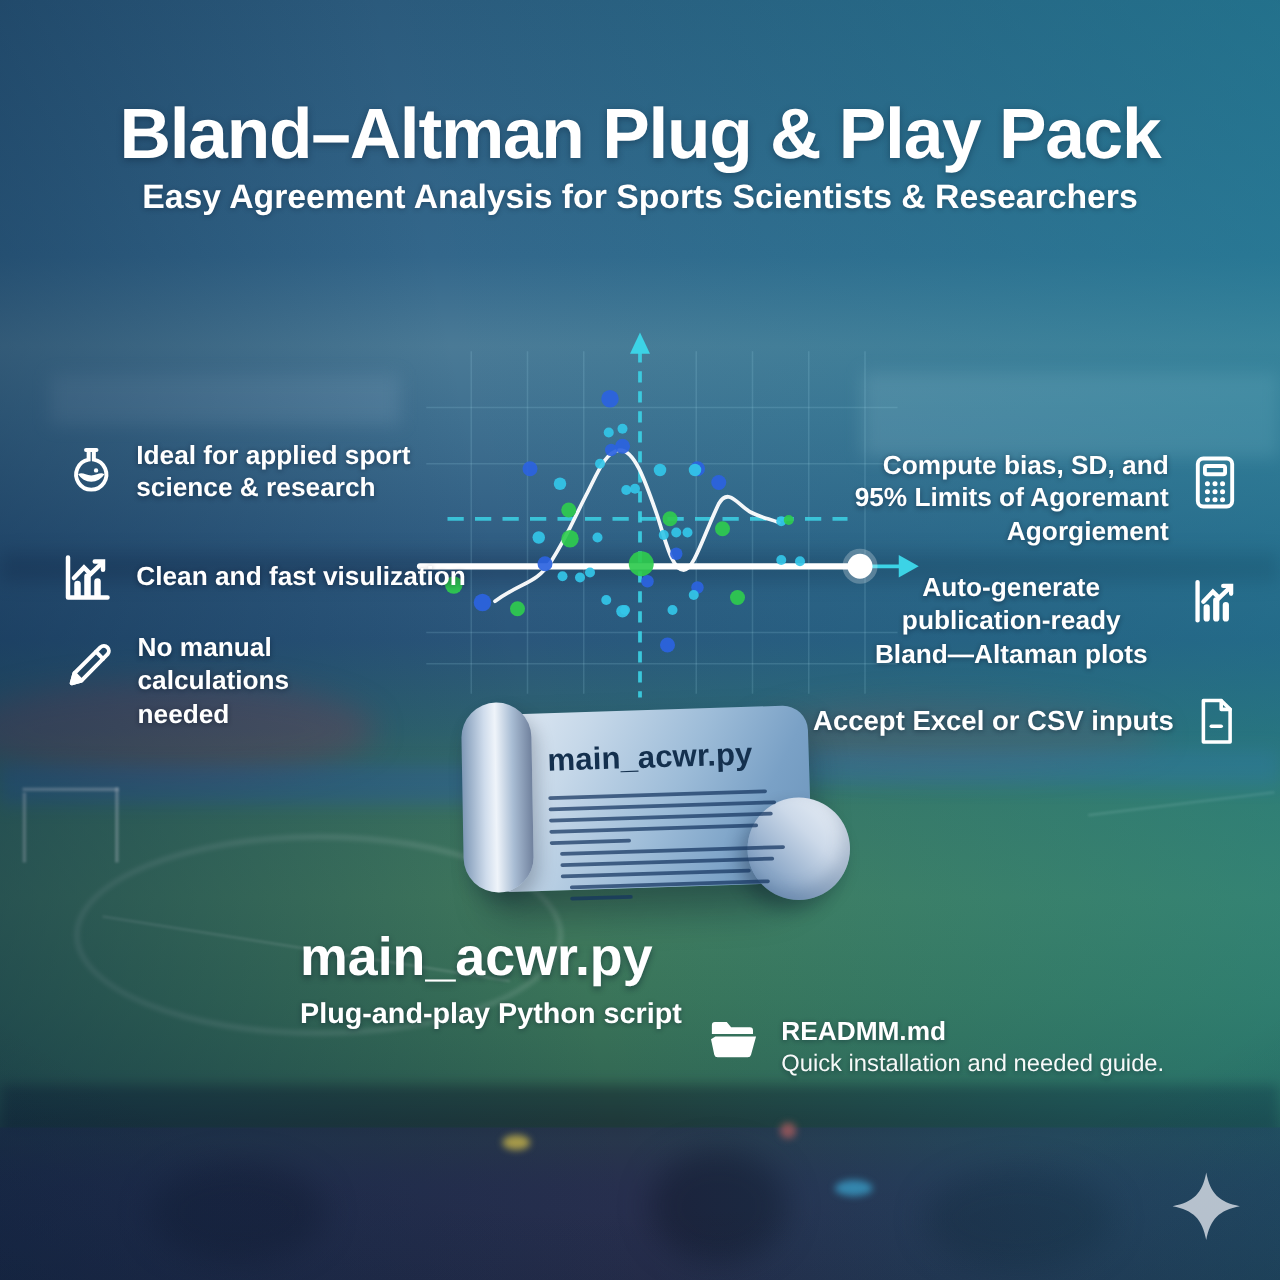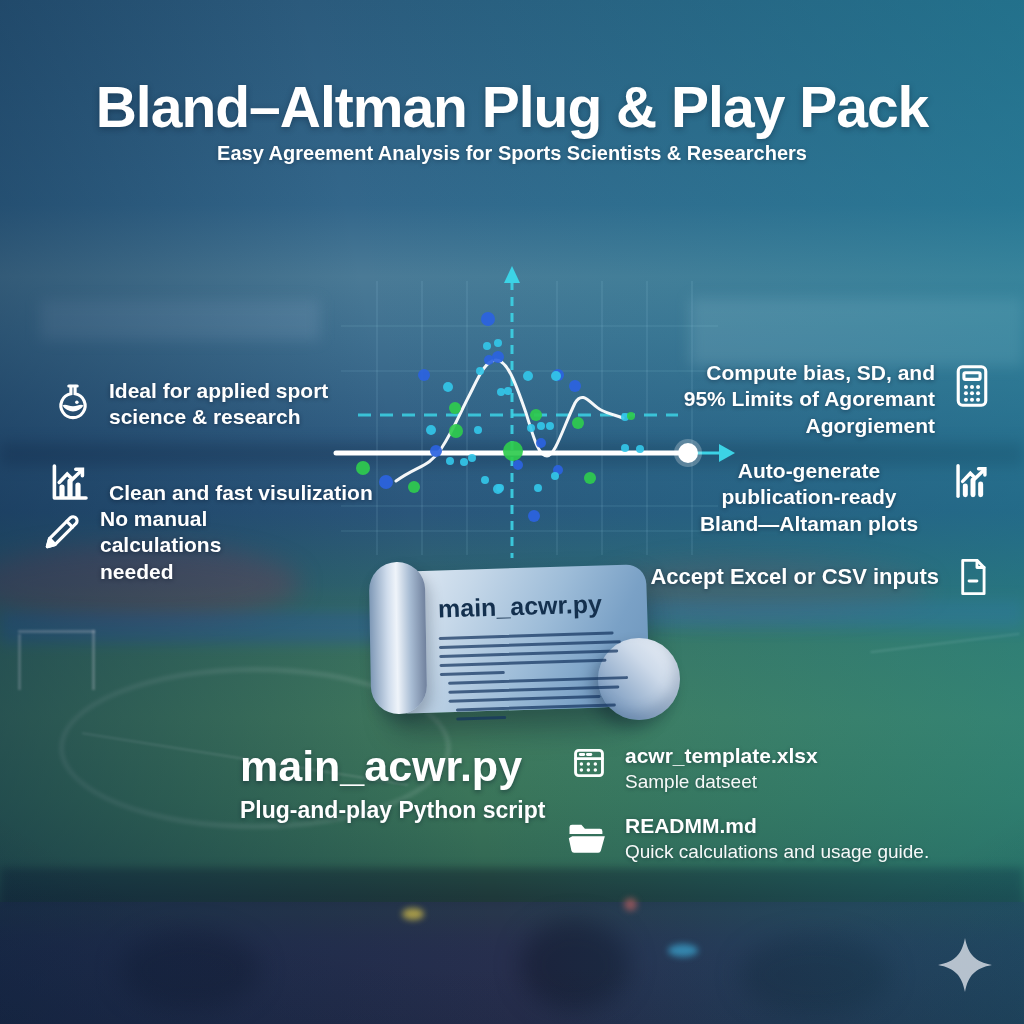--- a/index.html
+++ b/index.html
@@ -26,34 +26,34 @@
     background:linear-gradient(180deg,rgba(40,50,80,.7),#272f4e 55%,#252d4b 100%);}
   .dot-acc{position:absolute;border-radius:50%;filter:blur(3px);}
   .vignette{position:absolute;inset:0;background:
     radial-gradient(120% 90% at 50% 40%,rgba(0,0,0,0) 60%,rgba(5,12,25,.28) 100%);}
 
   
   .title{position:absolute;left:0;right:0;top:74px;text-align:center;
     font-size:57px;font-weight:800;letter-spacing:-1px;
     text-shadow:0 2px 6px rgba(0,20,40,.35);}
   .subtitle{position:absolute;left:0;right:0;top:142px;text-align:center;
-    font-size:20px;font-weight:600;text-shadow:0 1px 4px rgba(0,20,40,.35);}
+    font-size:27px;font-weight:600;text-shadow:0 1px 4px rgba(0,20,40,.35);}
 
   
   .chart{position:absolute;left:333px;top:263px;width:412px;height:302px;z-index:2;}
 
   
   .feat{position:absolute;display:flex;gap:15px;z-index:4;}
   .feat .txt{font-size:21px;font-weight:700;line-height:1.26;white-space:pre-line;
     text-shadow:0 1px 4px rgba(0,15,35,.45);}
   .icon{flex:0 0 auto;}
   .icon svg{display:block;}
-  #fl1{left:52px;top:378px;} #fl1 .icon{margin-top:2px;}
-  #fl2{left:46px;top:458px;align-items:flex-end;}
-  #fl3{left:40px;top:506px;gap:16px;} #fl3 .icon{margin-top:4px;}
+  #fl1{left:52px;top:352px;} #fl1 .icon{margin-top:2px;}
+  #fl2{left:46px;top:438px;align-items:center;}
+  #fl3{left:50px;top:506px;gap:16px;} #fl3 .icon{margin-top:4px;}
   #fr1{right:30px;top:360px;} #fr1 .txt{width:272px;text-align:right;}
   #fr2{right:28px;top:458px;align-items:flex-start;} #fr2 .txt{width:252px;text-align:center;}
   #fr3{right:32px;top:556px;align-items:center;} #fr3 .txt{font-size:22px;}
 
   
   .scrollwrap{position:absolute;left:346px;top:552px;width:344px;height:188px;z-index:3;}
   .scroll-body{position:absolute;left:46px;top:16px;width:256px;height:142px;
     transform:rotate(-1.8deg);border-radius:10px 20px 46px 14px;
     background:linear-gradient(118deg,#e4ecf5 0%,#c6d8e9 26%,#9dbcd8 55%,#7aa1c6 78%,#6b94bb 100%);
     box-shadow:0 18px 30px rgba(8,18,38,.38);}
@@ -72,21 +72,21 @@
   .codelines div:nth-child(3){width:94%;} .codelines div:nth-child(4){width:88%;}
   .codelines div:nth-child(5){width:34%;} .codelines div:nth-child(6){width:95%;margin-left:4%;}
   .codelines div:nth-child(7){width:90%;margin-left:4%;} .codelines div:nth-child(8){width:80%;margin-left:4%;}
   .codelines div:nth-child(9){width:84%;margin-left:8%;} .codelines div:nth-child(10){width:26%;margin-left:8%;}
 
   
   .scriptblock{position:absolute;left:240px;top:742px;z-index:4;}
   .scriptblock .big{font-size:43px;font-weight:800;text-shadow:0 2px 5px rgba(0,15,35,.4);}
   .scriptblock .sub{font-size:23px;font-weight:600;margin-top:6px;text-shadow:0 1px 4px rgba(0,15,35,.4);}
   .filerow{position:absolute;display:flex;gap:17px;z-index:4;align-items:flex-start;}
-  #file1{left:570px;top:744px;} #file2{left:566px;top:814px;align-items:center;}
+  #file1{left:570px;top:744px;} #file2{left:566px;top:814px;}
   .filerow .name{font-size:21px;font-weight:700;text-shadow:0 1px 4px rgba(0,15,35,.4);}
   .filerow .desc{font-size:19px;font-weight:400;margin-top:3px;opacity:.96;
     text-shadow:0 1px 4px rgba(0,15,35,.4);}
 
   .footer{position:absolute;left:0;right:0;top:974px;text-align:center;font-size:16.5px;
     font-weight:400;opacity:.97;text-shadow:0 1px 3px rgba(0,10,25,.5);z-index:4;}
   .sparkle{position:absolute;left:936px;top:936px;z-index:4;opacity:.9;}
 </style>
 </head>
 <body>
@@ -288,49 +288,30 @@
         <div></div>
         <div></div>
     </div>
   </div>
 
   <div class="scriptblock">
     <div class="big">main_acwr.py</div>
     <div class="sub">Plug-and-play Python script</div>
   </div>
 
-  <div class="filerow" id="file1">
-    <span class="icon">
-      <svg width="38" height="38" viewBox="0 0 24 24" fill="none" stroke="#fff" stroke-width="1.8" stroke-linecap="round">
-        <rect x="3.5" y="4" width="17" height="16" rx="2"></rect>
-          <path d="M3.5 9.2h17"></path>
-        <path d="M6.5 6.6h2.2M11 6.6h2.2"></path>
-        <circle cx="7.2" cy="12.6" r="1.1" fill="#fff" stroke="none"></circle>
-          <circle cx="11.6" cy="12.6" r="1.1" fill="#fff" stroke="none"></circle>
-          <circle cx="16" cy="12.6" r="1.1" fill="#fff" stroke="none"></circle>
-        <circle cx="7.2" cy="16.4" r="1.1" fill="#fff" stroke="none"></circle>
-          <circle cx="11.6" cy="16.4" r="1.1" fill="#fff" stroke="none"></circle>
-          <circle cx="16" cy="16.4" r="1.1" fill="#fff" stroke="none"></circle>
-      </svg>
-    </span>
-    <div>
-      <div class="name">acwr_template.xlsx</div>
-      <div class="desc">Sample datseet</div>
-    </div>
-  </div>
   <div class="filerow" id="file2">
     <span class="icon">
       <svg width="42" height="36" viewBox="0 0 24 20" fill="#fff">
         <path d="M2 3.2A1.4 1.4 0 0 1 3.4 1.8h5.4l2 2.4h8.6A1.4 1.4 0 0 1 20.8 5.6v1.6H2z"></path>
         <path d="M3.6 8.4h18.6l-2.3 8.3a1.6 1.6 0 0 1-1.5 1.2H4.6a1.6 1.6 0 0 1-1.5-1.2L1.6 9.6z"></path>
       </svg>
     </span>
     <div>
       <div class="name">READMM.md</div>
-      <div class="desc">Quick calculations and usage guide.</div>
+      <div class="desc">Quick installation and needed guide.</div>
     </div>
   </div>
 
 
   <span class="sparkle">
     <svg width="58" height="58" viewBox="0 0 56 56">
       <path d="M28 2 C31 18 38 25 54 28 C38 31 31 38 28 54 C25 38 18 31 2 28 C18 25 25 18 28 2 Z" fill="#dde2ea" opacity="0.88"></path>
     </svg>
   </span>
 

